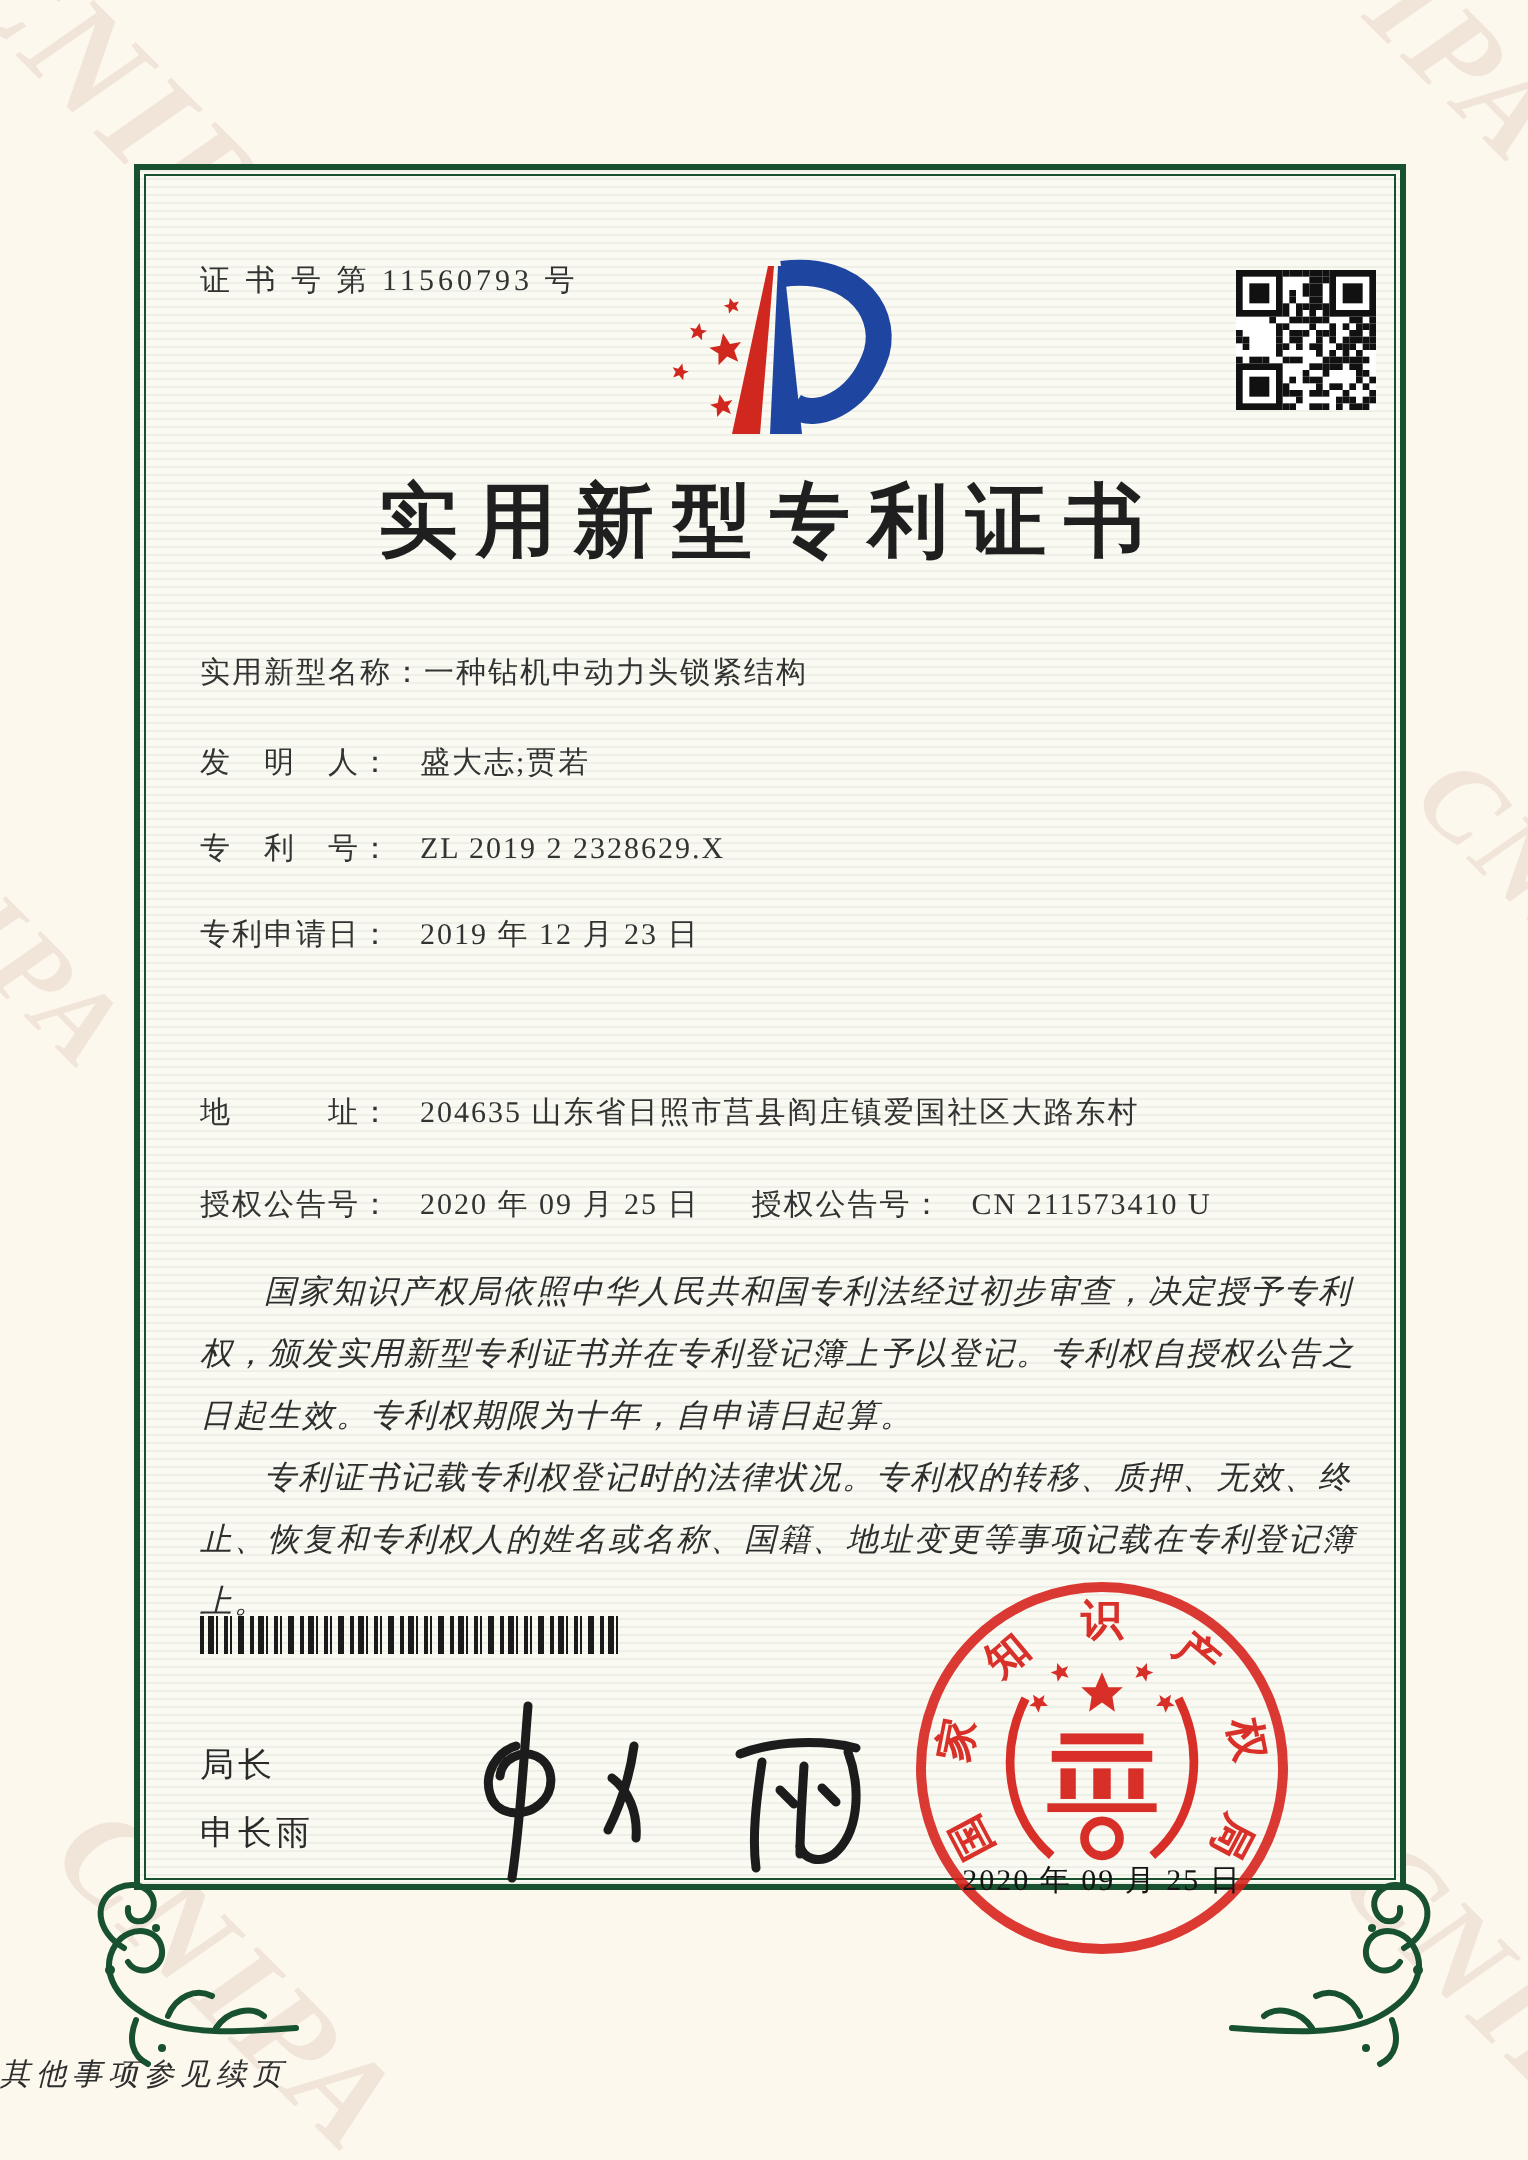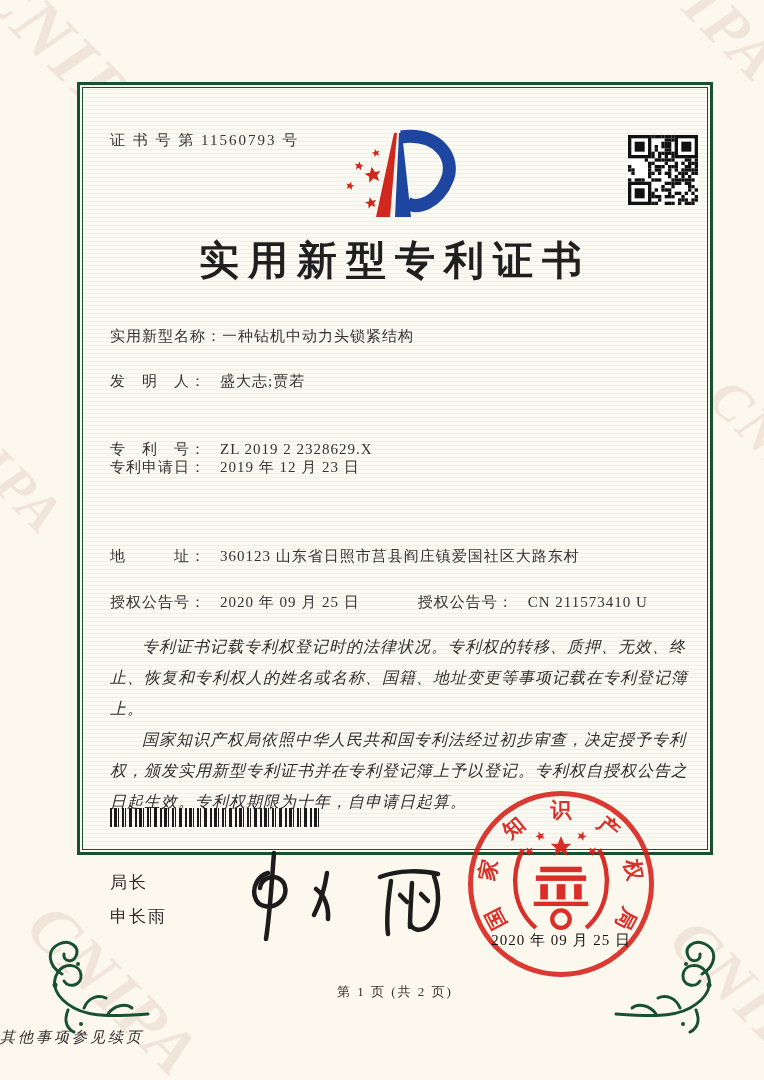--- a/index.html
+++ b/index.html
@@ -27,21 +27,21 @@
   .wm-tl{left:-45px;top:15px;font-size:72px;}
   .wm-tr{left:600px;top:-35px;font-size:62px;}
   .wm-mid{left:448px;top:300px;font-size:55px;opacity:.45;}
   .wm-left{left:-98px;top:430px;font-size:55px;}
   .wm-right{left:692px;top:420px;font-size:55px;}
   .wm-bl{left:8px;top:952px;font-size:66px;}
   .wm-br{left:652px;top:965px;font-size:62px;}
 
   
   .panel{
-    position:absolute;left:77px;top:82px;width:636px;height:773px;
+    position:absolute;left:67px;top:82px;width:636px;height:863px;
     border:3px solid #17512f;
     background:
       repeating-linear-gradient(180deg, rgba(24,82,48,.06) 0 1px, rgba(0,0,0,0) 1px 4px),
       #fbfaf2;
     z-index:1;
     box-sizing:border-box;
   }
   .panel::before{
     content:"";position:absolute;inset:2px;border:1px solid #17512f;pointer-events:none;
   }
@@ -57,23 +57,23 @@
   .title{
     position:absolute;left:0;top:148px;width:100%;
     text-align:center;font-size:40px;font-weight:700;
     letter-spacing:9px;color:#1f1f1f;
   }
 
   
   .field-row{position:absolute;left:30px;font-size:15px;color:#333;white-space:nowrap;}
   .field-label{display:inline-block;min-width:110px;letter-spacing:1px;}
   .field-value{letter-spacing:1px;}
-  .row-1{top:242px;} .row-2{top:287px;} .row-3{top:330px;margin-top:25px;}
+  .row-1{top:242px;} .row-2{top:287px;} .row-3{top:330px;}
   .row-4{top:373px;} .row-5{top:418px;} .row-6{top:462px;} .row-7{top:508px;}
-  .grant-no-group{margin-left:58px;}
+  .grant-no-group{margin-left:26px;}
 
   
   .body-text{
     position:absolute;left:30px;top:546px;width:578px;
     font-size:16px;line-height:31px;letter-spacing:1px;
     color:#2e2e2e;font-style:italic;
   }
   .body-text p{margin:0;text-indent:2em;}
 
   
@@ -326,29 +326,29 @@
     <div class="field-row row-2">
       <span class="field-label">发　明　人：</span><span class="field-value">盛大志;贾若</span>
     </div>
     <div class="field-row row-3">
       <span class="field-label">专　利　号：</span><span class="field-value">ZL 2019 2 2328629.X</span>
     </div>
     <div class="field-row row-4">
       <span class="field-label">专利申请日：</span><span class="field-value">2019 年 12 月 23 日</span>
     </div>
     <div class="field-row row-6">
-      <span class="field-label">地　　　址：</span><span class="field-value">360123 山东省日照市莒县阎庄镇爱国社区大路东村</span>
+      <span class="field-label">地　　　址：</span><span class="field-value">204635 山东省日照市莒县阎庄镇爱国社区大路东村</span>
     </div>
     <div class="field-row row-7">
       <span><span class="field-label">授权公告号：</span><span class="field-value">2020 年 09 月 25 日</span></span><span class="grant-no-group"><span class="field-label">授权公告号：</span><span class="field-value">CN 211573410 U</span></span>
     </div>
 
     <div class="body-text">
+      <p>国家知识产权局依照中华人民共和国专利法经过初步审查，决定授予专利权，颁发实用新型专利证书并在专利登记簿上予以登记。专利权自授权公告之日起生效。专利权期限为十年，自申请日起算。</p>
       <p>专利证书记载专利权登记时的法律状况。专利权的转移、质押、无效、终止、恢复和专利权人的姓名或名称、国籍、地址变更等事项记载在专利登记簿上。</p>
-      <p>国家知识产权局依照中华人民共和国专利法经过初步审查，决定授予专利权，颁发实用新型专利证书并在专利登记簿上予以登记。专利权自授权公告之日起生效。专利权期限为十年，自申请日起算。</p>
     </div>
 
     <div class="barcode"></div>
 
     <div class="director-label">局长</div>
     <div class="director-name">申长雨</div>
     <div class="signature">
       <svg width="250" height="100" viewBox="0 0 250 100" fill="none" stroke="#1c1c1c" stroke-width="4.5" stroke-linecap="round">
         <path d="M44,10 C42,35 40,70 36,96"></path>
         <path d="M38,30 C28,33 22,44 25,54 C28,65 42,66 50,59 C58,52 57,39 48,35 C41,32 31,36 30,45"></path>
@@ -389,21 +389,20 @@
           <rect x="31" y="56" width="7" height="14"></rect>
           <rect x="46" y="56" width="8" height="14"></rect>
           <rect x="62" y="56" width="7" height="14"></rect>
           <rect x="25" y="72" width="50" height="4"></rect>
           <circle cx="50" cy="88" r="8" fill="none" stroke="#d61e18" stroke-width="4"></circle>
         </svg>
       </div>
       <div class="seal-date">2020 年 09 月 25 日</div>
     </div>
 
-    <div class="page-info">第 1 页 (共 2 页)</div>
   </div>
 
   <div class="flourish flourish-bl">
     <svg width="128" height="96" viewBox="0 0 128 96" fill="none" stroke="#17512f" stroke-width="3" stroke-linecap="round">
       <path d="M126,74 C98,76 70,78 52,68 C34,58 28,44 36,32 C43,22 58,24 59,35 C60,45 47,49 42,41"></path>
       <path d="M40,34 C26,26 24,10 37,4 C48,-1 58,7 54,16 C51,23 41,22 42,14"></path>
       <path d="M62,68 C66,58 76,54 84,58"></path>
       <path d="M86,74 C92,65 104,63 110,68"></path>
       <path d="M46,70 C42,80 44,88 52,92"></path>
       <circle cx="33" cy="45" r="2.5" fill="#17512f" stroke="none"></circle>

